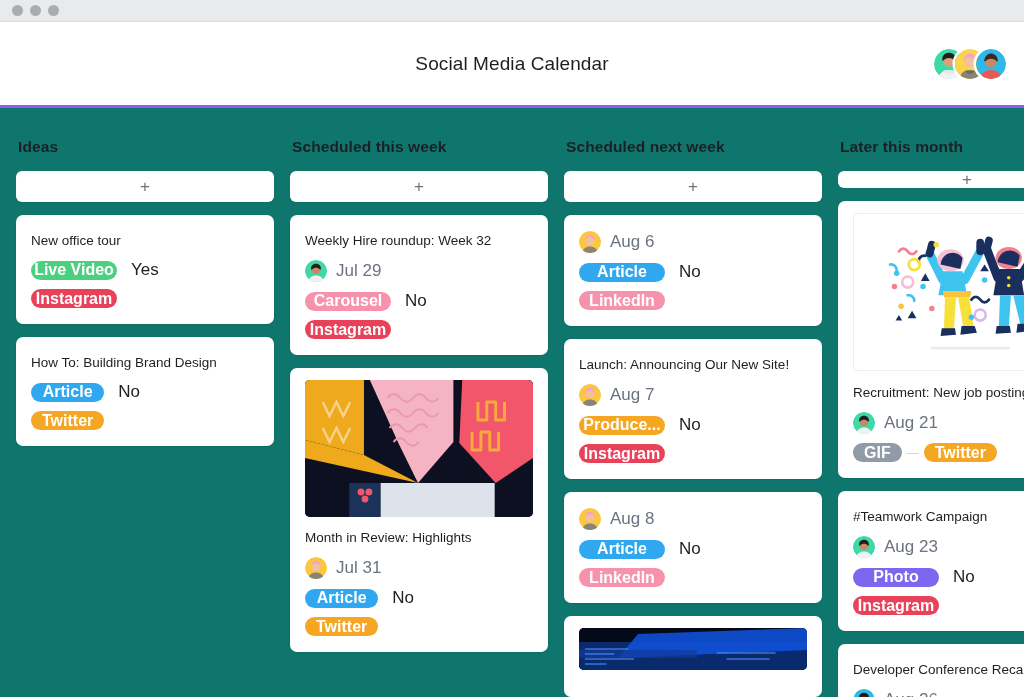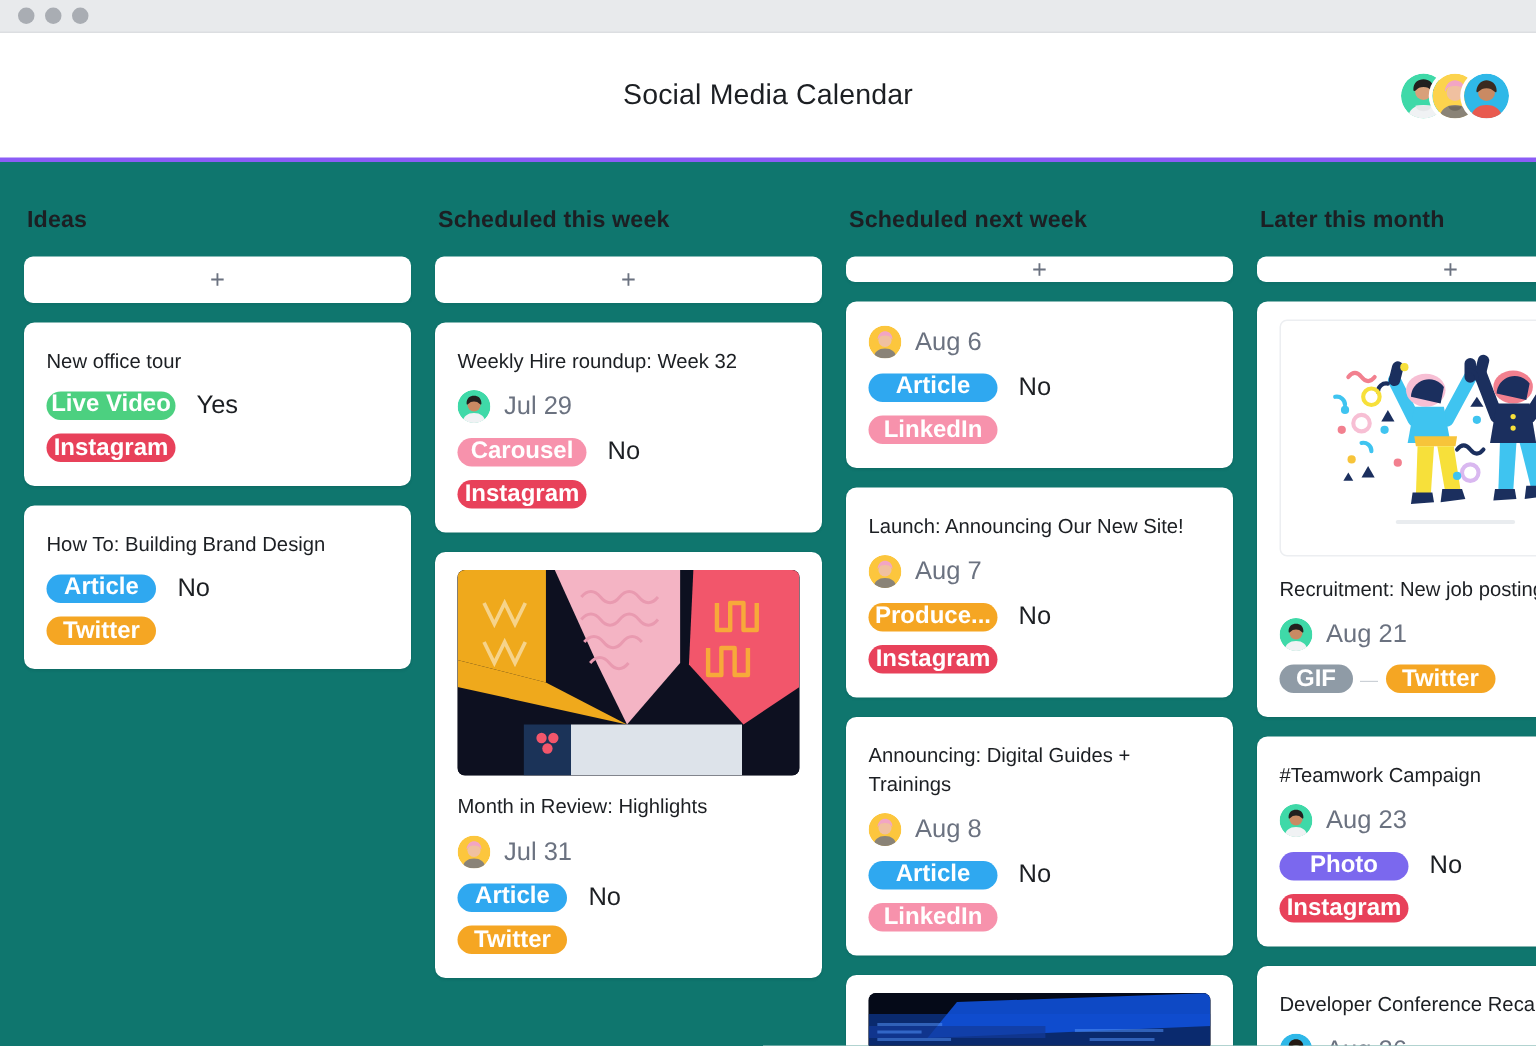--- a/index.html
+++ b/index.html
@@ -327,21 +327,20 @@
             <span class="meta-date">Aug 7</span>
           </div>
           <div class="tag-grid">
             <span class="tag" style="background: rgb(245, 166, 35);">Produce...</span>
             <span class="yesno">No</span>
             <span class="tag" style="background: rgb(232, 65, 90);">Instagram</span>
             <span class="spacer"></span>
           </div>
         </div>
         <div class="card">
-          <div class="card-title">Announcing: Digital Guides + Trainings</div>
           <div class="meta-row">
             <span class="av av-sm">
               <svg viewBox="0 0 40 40">
                 <circle cx="20" cy="20" r="20" fill="#fcc63d"></circle>
                 <circle cx="20" cy="18" r="8" fill="#f0c0a0"></circle>
                 <path d="M11 16c1-6 5-9 9-9s9 3 9 9c0 1-1 1-1 0-1-3-4-4-8-4s-7 1-8 4c0 1-1 1-1 0z" fill="#f2a5c4"></path>
                 <path d="M6 40c1-8 6-12 14-12s13 4 14 12z" fill="#8a8377"></path>
               </svg>
             </span>
             <span class="meta-date">Aug 8</span>

